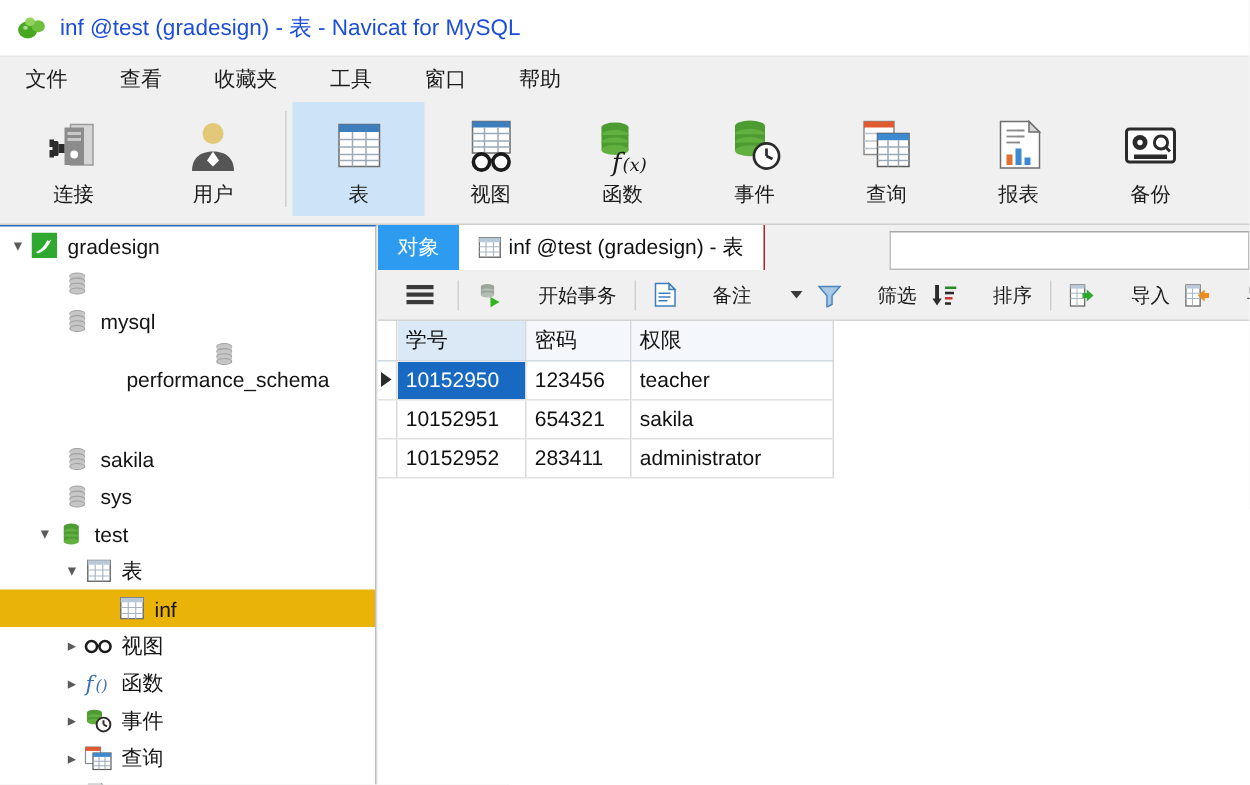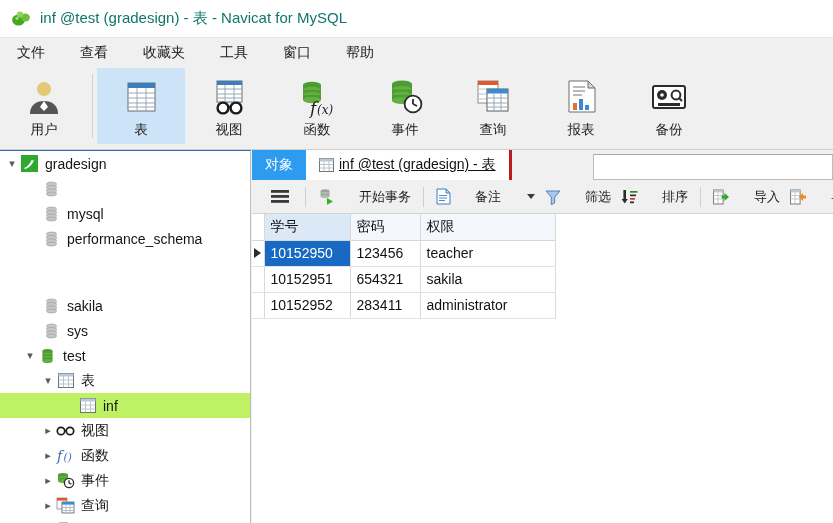--- a/index.html
+++ b/index.html
@@ -11,21 +11,21 @@
   }
   .app{position:relative;width:833px;height:523px;background:#f0f0f0;}
 
   
   .titlebar{
     position:absolute;left:0;top:0;width:833px;height:38px;
     background:#ffffff;display:flex;align-items:center;padding-left:10px;
     box-sizing:border-box;border-bottom:1px solid #e8e8e8;
   }
   .titlebar .logo{width:22px;height:22px;margin-right:8px;flex:none;}
-  .titlebar .ttl{font-size:15px;color:#0f766e;white-space:nowrap;}
+  .titlebar .ttl{font-size:15px;color:#1d4ed8;white-space:nowrap;}
 
   
   .menubar{
     position:absolute;left:0;top:38px;width:833px;height:30px;
     background:#f0f0f0;display:flex;align-items:center;padding-left:14px;
     box-sizing:border-box;
   }
   .menubar .mi{
     font-size:14px;color:#1b1b1b;margin-right:29px;cursor:default;
     padding:2px 3px;white-space:nowrap;
@@ -56,21 +56,21 @@
   
   .sidebar{
     position:absolute;left:0;top:150px;width:251px;height:373px;
     background:#ffffff;border-right:1px solid #bdbdbd;border-top:1px solid #2a6cb5;
     box-sizing:border-box;overflow:hidden;
   }
   .trow{
     height:25px;display:flex;align-items:center;cursor:default;
     position:relative;white-space:nowrap;
   }
-  .trow.sel{background:#bef264;}
+  .trow.sel{background:#eab308;}
   .twist{
     width:16px;height:25px;display:flex;align-items:center;justify-content:center;
     flex:none;color:#5a5a5a;font-size:11px;
   }
   .tico{width:19px;height:19px;margin-right:6px;flex:none;
         display:flex;align-items:center;justify-content:center;}
   .tlab{font-size:14px;color:#151515;}
 
   
   .rightpane{
@@ -79,21 +79,21 @@
   }
   .tabstrip{
     position:absolute;left:0;top:0;width:581px;height:30px;background:#f0f0f0;
     display:flex;align-items:flex-end;
   }
   .tab{
     height:28px;display:flex;align-items:center;padding:0 13px;box-sizing:border-box;
     font-size:14px;cursor:default;white-space:nowrap;
   }
   .tab.objects{background:#2d9bf0;color:#ffffff;height:30px;}
-  .tab.doc{background:#ffffff;color:#111;height:30px;border-right:3px solid #b91c1c;text-decoration:underline;}
+  .tab.doc{background:#ffffff;color:#111;height:30px;border-right:1px solid #b91c1c;}
   .tab .tabico{width:15px;height:14px;margin-right:5px;flex:none;}
   .searchbox{
     position:absolute;left:341px;top:4px;width:240px;height:26px;
     background:#ffffff;border:1px solid #bcbcbc;border-top:1px solid #a8a8a8;
     box-sizing:border-box;
   }
 
   .gridtoolbar{
     position:absolute;left:0;top:30px;width:581px;height:34px;background:#f0f0f0;
     display:flex;align-items:center;padding-left:10px;box-sizing:border-box;
@@ -154,20 +154,39 @@
     <span class="mi">文件</span>
     <span class="mi">查看</span>
     <span class="mi">收藏夹</span>
     <span class="mi">工具</span>
     <span class="mi">窗口</span>
     <span class="mi">帮助</span>
   </div>
 
   <div class="ribbon">
 
+    <div class="rbtn conn-wrap" style="width:98px;">
+      <div style="display:flex;flex-direction:column;align-items:center;width:78px;">
+        <span class="ic">
+          <svg width="42" height="42" viewBox="0 0 42 42">
+            <rect x="19" y="7" width="15" height="27" fill="#d6d6d6" stroke="#9b9b9b" stroke-width="1"></rect>
+            <rect x="15" y="9" width="13" height="25" fill="#8c8c8c"></rect>
+            <circle cx="21.5" cy="27" r="2.6" fill="#ffffff"></circle>
+            <rect x="17" y="12" width="9" height="2" fill="#c9c9c9"></rect>
+            <rect x="17" y="16" width="9" height="2" fill="#c9c9c9"></rect>
+            <rect x="5" y="17" width="3" height="5" fill="#2b2b2b"></rect>
+            <rect x="5" y="24" width="3" height="5" fill="#2b2b2b"></rect>
+            <rect x="7" y="18" width="4" height="10" rx="1" fill="#2b2b2b"></rect>
+            <path d="M11 20 h4 v6 h-4 z" fill="#2b2b2b"></path>
+          </svg>
+        </span>
+        <span class="lb">连接</span>
+      </div>
+      <span class="caret conn-caret"></span>
+    </div>
 
     <div class="rbtn">
       <span class="ic">
         <svg width="42" height="42" viewBox="0 0 42 42">
           <circle cx="21" cy="13" r="7" fill="#e3c877"></circle>
           <path d="M7 38 c0-9 6-13 14-13 s14 4 14 13 z" fill="#555555"></path>
           <path d="M21 25 l-4 6 l4 4 l4-4 z" fill="#ffffff"></path>
         </svg>
       </span>
       <span class="lb">用户</span>
@@ -349,21 +368,21 @@
               <rect x="2.5" y="6.4" width="10" height="3.4" stroke="none"></rect>
           <ellipse cx="7.5" cy="9.8" rx="5" ry="2"></ellipse>
               <rect x="2.5" y="9.8" width="10" height="3.2" stroke="none"></rect>
           <ellipse cx="7.5" cy="13" rx="5" ry="2"></ellipse>
             </g>
           </svg>
       </span>
       <span class="tlab">mysql</span>
     </div>
 
-    <div class="trow" style="padding-left:42px;">
+    <div class="trow" style="padding-left:54px;flex-direction:column;">
       <span class="tico">
         <svg width="15" height="16" viewBox="0 0 15 16">
             <g fill="#c6c6c6" stroke="#a0a0a0" stroke-width=".7">
           <ellipse cx="7.5" cy="3" rx="5" ry="2"></ellipse>
               <rect x="2.5" y="3" width="10" height="3.4" stroke="none"></rect>
           <ellipse cx="7.5" cy="6.4" rx="5" ry="2"></ellipse>
               <rect x="2.5" y="6.4" width="10" height="3.4" stroke="none"></rect>
           <ellipse cx="7.5" cy="9.8" rx="5" ry="2"></ellipse>
               <rect x="2.5" y="9.8" width="10" height="3.2" stroke="none"></rect>
           <ellipse cx="7.5" cy="13" rx="5" ry="2"></ellipse>

